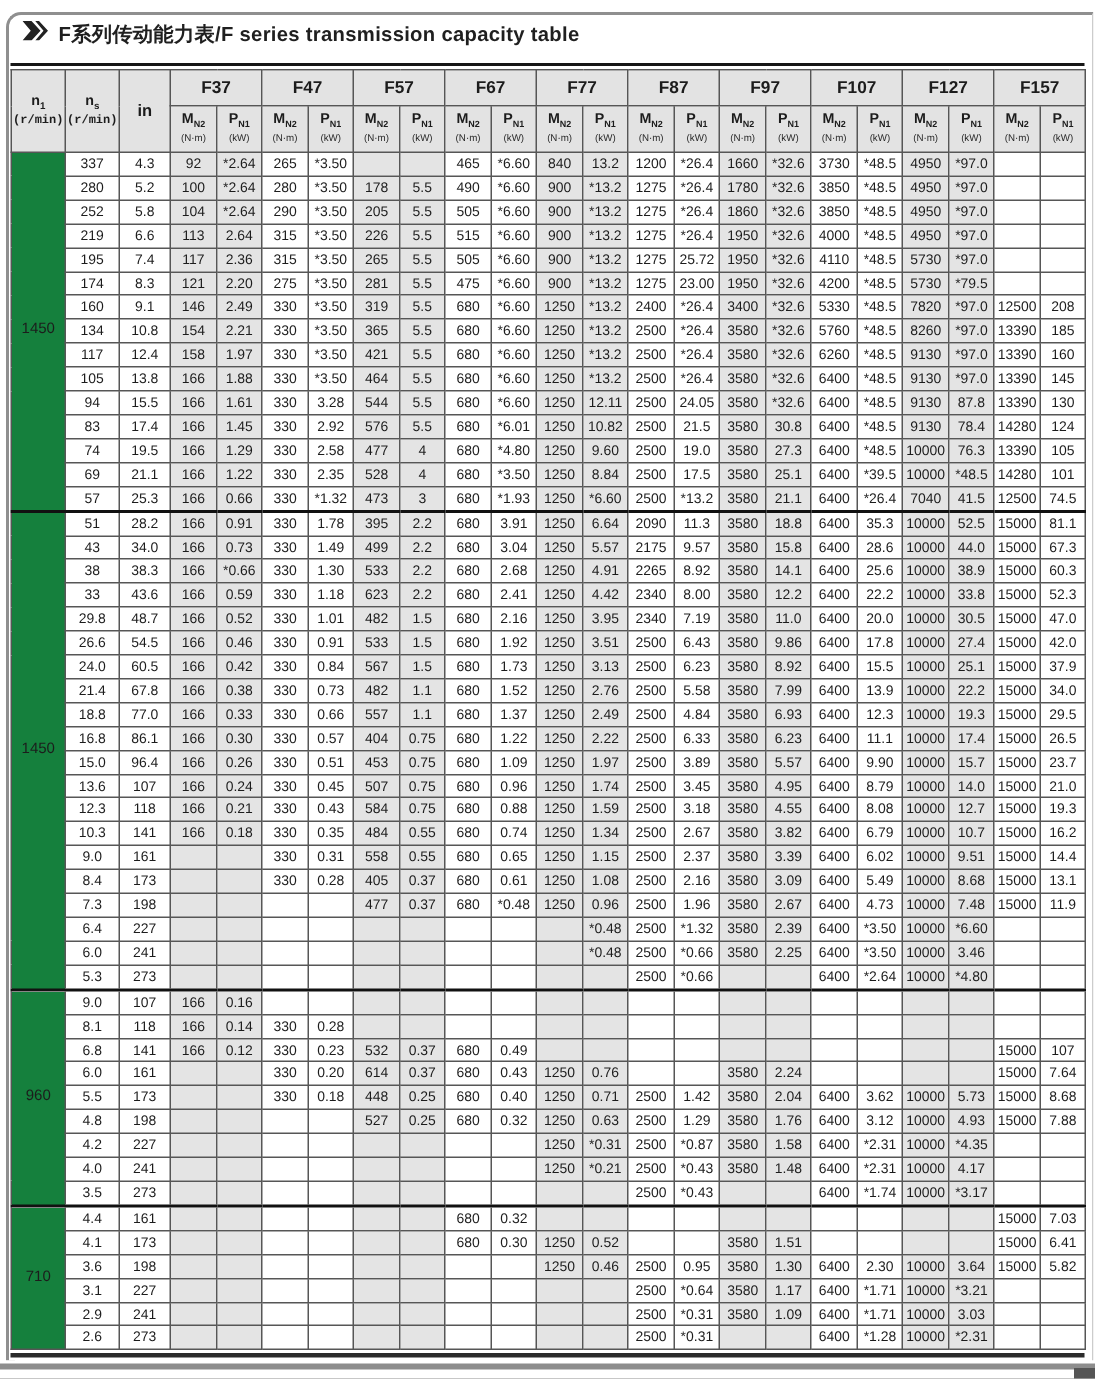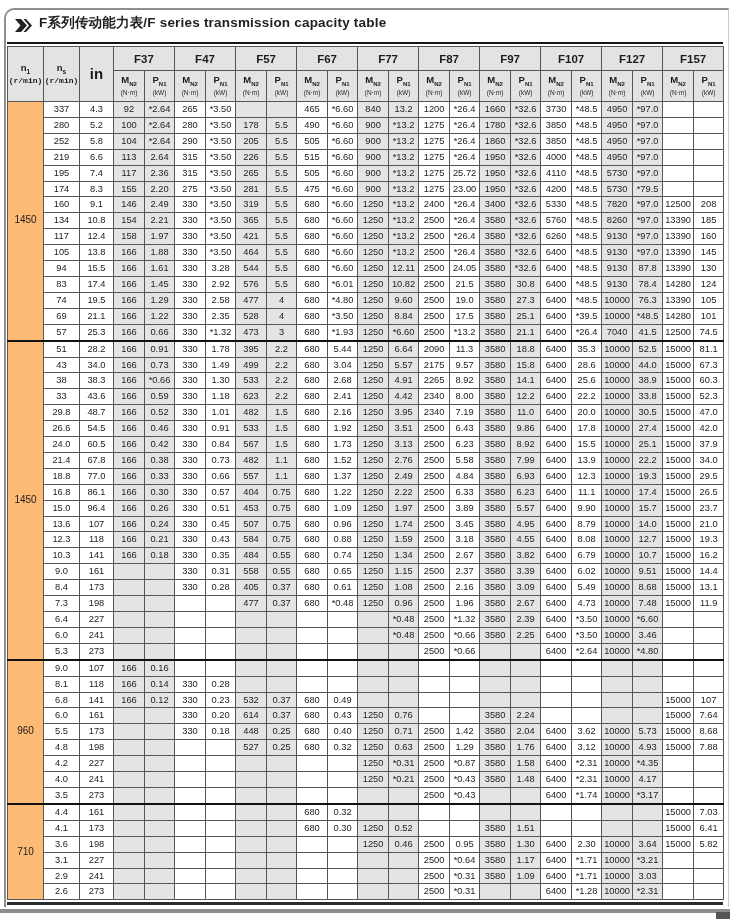--- a/index.html
+++ b/index.html
@@ -8,21 +8,21 @@
     background:#ffffff;font-family:"Liberation Sans",sans-serif;
   }
   .frame{
     position:absolute;left:4px;top:8px;right:1px;height:897px;
     border-top:2px solid #8f8f8f;border-left:2px solid #8f8f8f;
     border-right:1px solid #cccccc;border-radius:10px 0 0 0;
     pointer-events:none;
   }
   .title{
     position:absolute;left:15px;top:14px;
-    display:flex;align-items:flex-end;gap:7px;
+    display:flex;align-items:flex-start;gap:7px;
     font-size:13.5px;font-weight:bold;color:#1f1f1f;letter-spacing:0.2px;
   }
   .title svg{display:block;}
   .table-wrap{
     position:absolute;left:7px;top:42px;width:716px;
     border-top:2px solid #161616;padding-top:2px;
     border-bottom:3px solid #2b2b2b;padding-bottom:2px;
   }
   table{
     border-collapse:collapse;table-layout:fixed;width:716px;
@@ -30,28 +30,28 @@
   }
   th,td{
     border:1px solid #565656;text-align:center;vertical-align:middle;
     color:#1c1c1c;overflow:hidden;white-space:nowrap;padding:0;
   }
   thead th{background:#e3e3e3;}
   .group-row th{height:23px;font-size:11.5px;font-weight:bold;}
   .corner .sym{display:block;font-size:9.5px;line-height:10px;}
   .corner .unit{display:block;font-size:8px;line-height:9px;font-family:Liberation Mono, monospace;}
   .corner sub{font-size:6.5px;}
-  th.in-col .sym{font-size:15px;}
+  th.in-col .sym{font-size:11px;}
   .subh{height:30px;}
   .subh .sym{display:block;font-size:9.5px;font-weight:bold;line-height:10px;}
   .subh sub{font-size:6px;}
   .subh .unit{display:block;font-size:6.5px;font-weight:normal;line-height:8px;color:#2a2a2a;}
   td{font-size:9.3px;height:14.9px;line-height:14.9px;background:#ffffff;}
   td.g{background:#e4e4e4;}
-  td.n1cell{font-size:10px;background:#fdba74;}
+  td.n1cell{font-size:10px;background:#15803d;}
   td.nscell,td.incell{background:#ffffff;}
   tr.sec-start td{border-top:2px solid #111111;}
   .bottom-band{
     position:absolute;left:0;right:0;bottom:6px;height:4px;background:#8d8d8d;
   }
   .corner-mark{
     position:absolute;right:0;bottom:0;width:14px;height:7px;background:#555555;
   }
 </style>
 </head>
@@ -319,21 +319,21 @@
           <td>4110</td>
           <td>*48.5</td>
           <td class="g">5730</td>
           <td class="g">*97.0</td>
           <td></td>
           <td></td>
         </tr>
         <tr>
           <td class="nscell">174</td>
           <td class="incell">8.3</td>
-          <td class="g">155</td>
+          <td class="g">121</td>
           <td class="g">2.20</td>
           <td>275</td>
           <td>*3.50</td>
           <td class="g">281</td>
           <td class="g">5.5</td>
           <td>475</td>
           <td>*6.60</td>
           <td class="g">900</td>
           <td class="g">*13.2</td>
           <td>1275</td>
@@ -567,21 +567,21 @@
           <td rowspan="20" class="n1cell">1450</td>
           <td class="nscell">51</td>
           <td class="incell">28.2</td>
           <td class="g">166</td>
           <td class="g">0.91</td>
           <td>330</td>
           <td>1.78</td>
           <td class="g">395</td>
           <td class="g">2.2</td>
           <td>680</td>
-          <td>5.44</td>
+          <td>3.91</td>
           <td class="g">1250</td>
           <td class="g">6.64</td>
           <td>2090</td>
           <td>11.3</td>
           <td class="g">3580</td>
           <td class="g">18.8</td>
           <td>6400</td>
           <td>35.3</td>
           <td class="g">10000</td>
           <td class="g">52.5</td>

